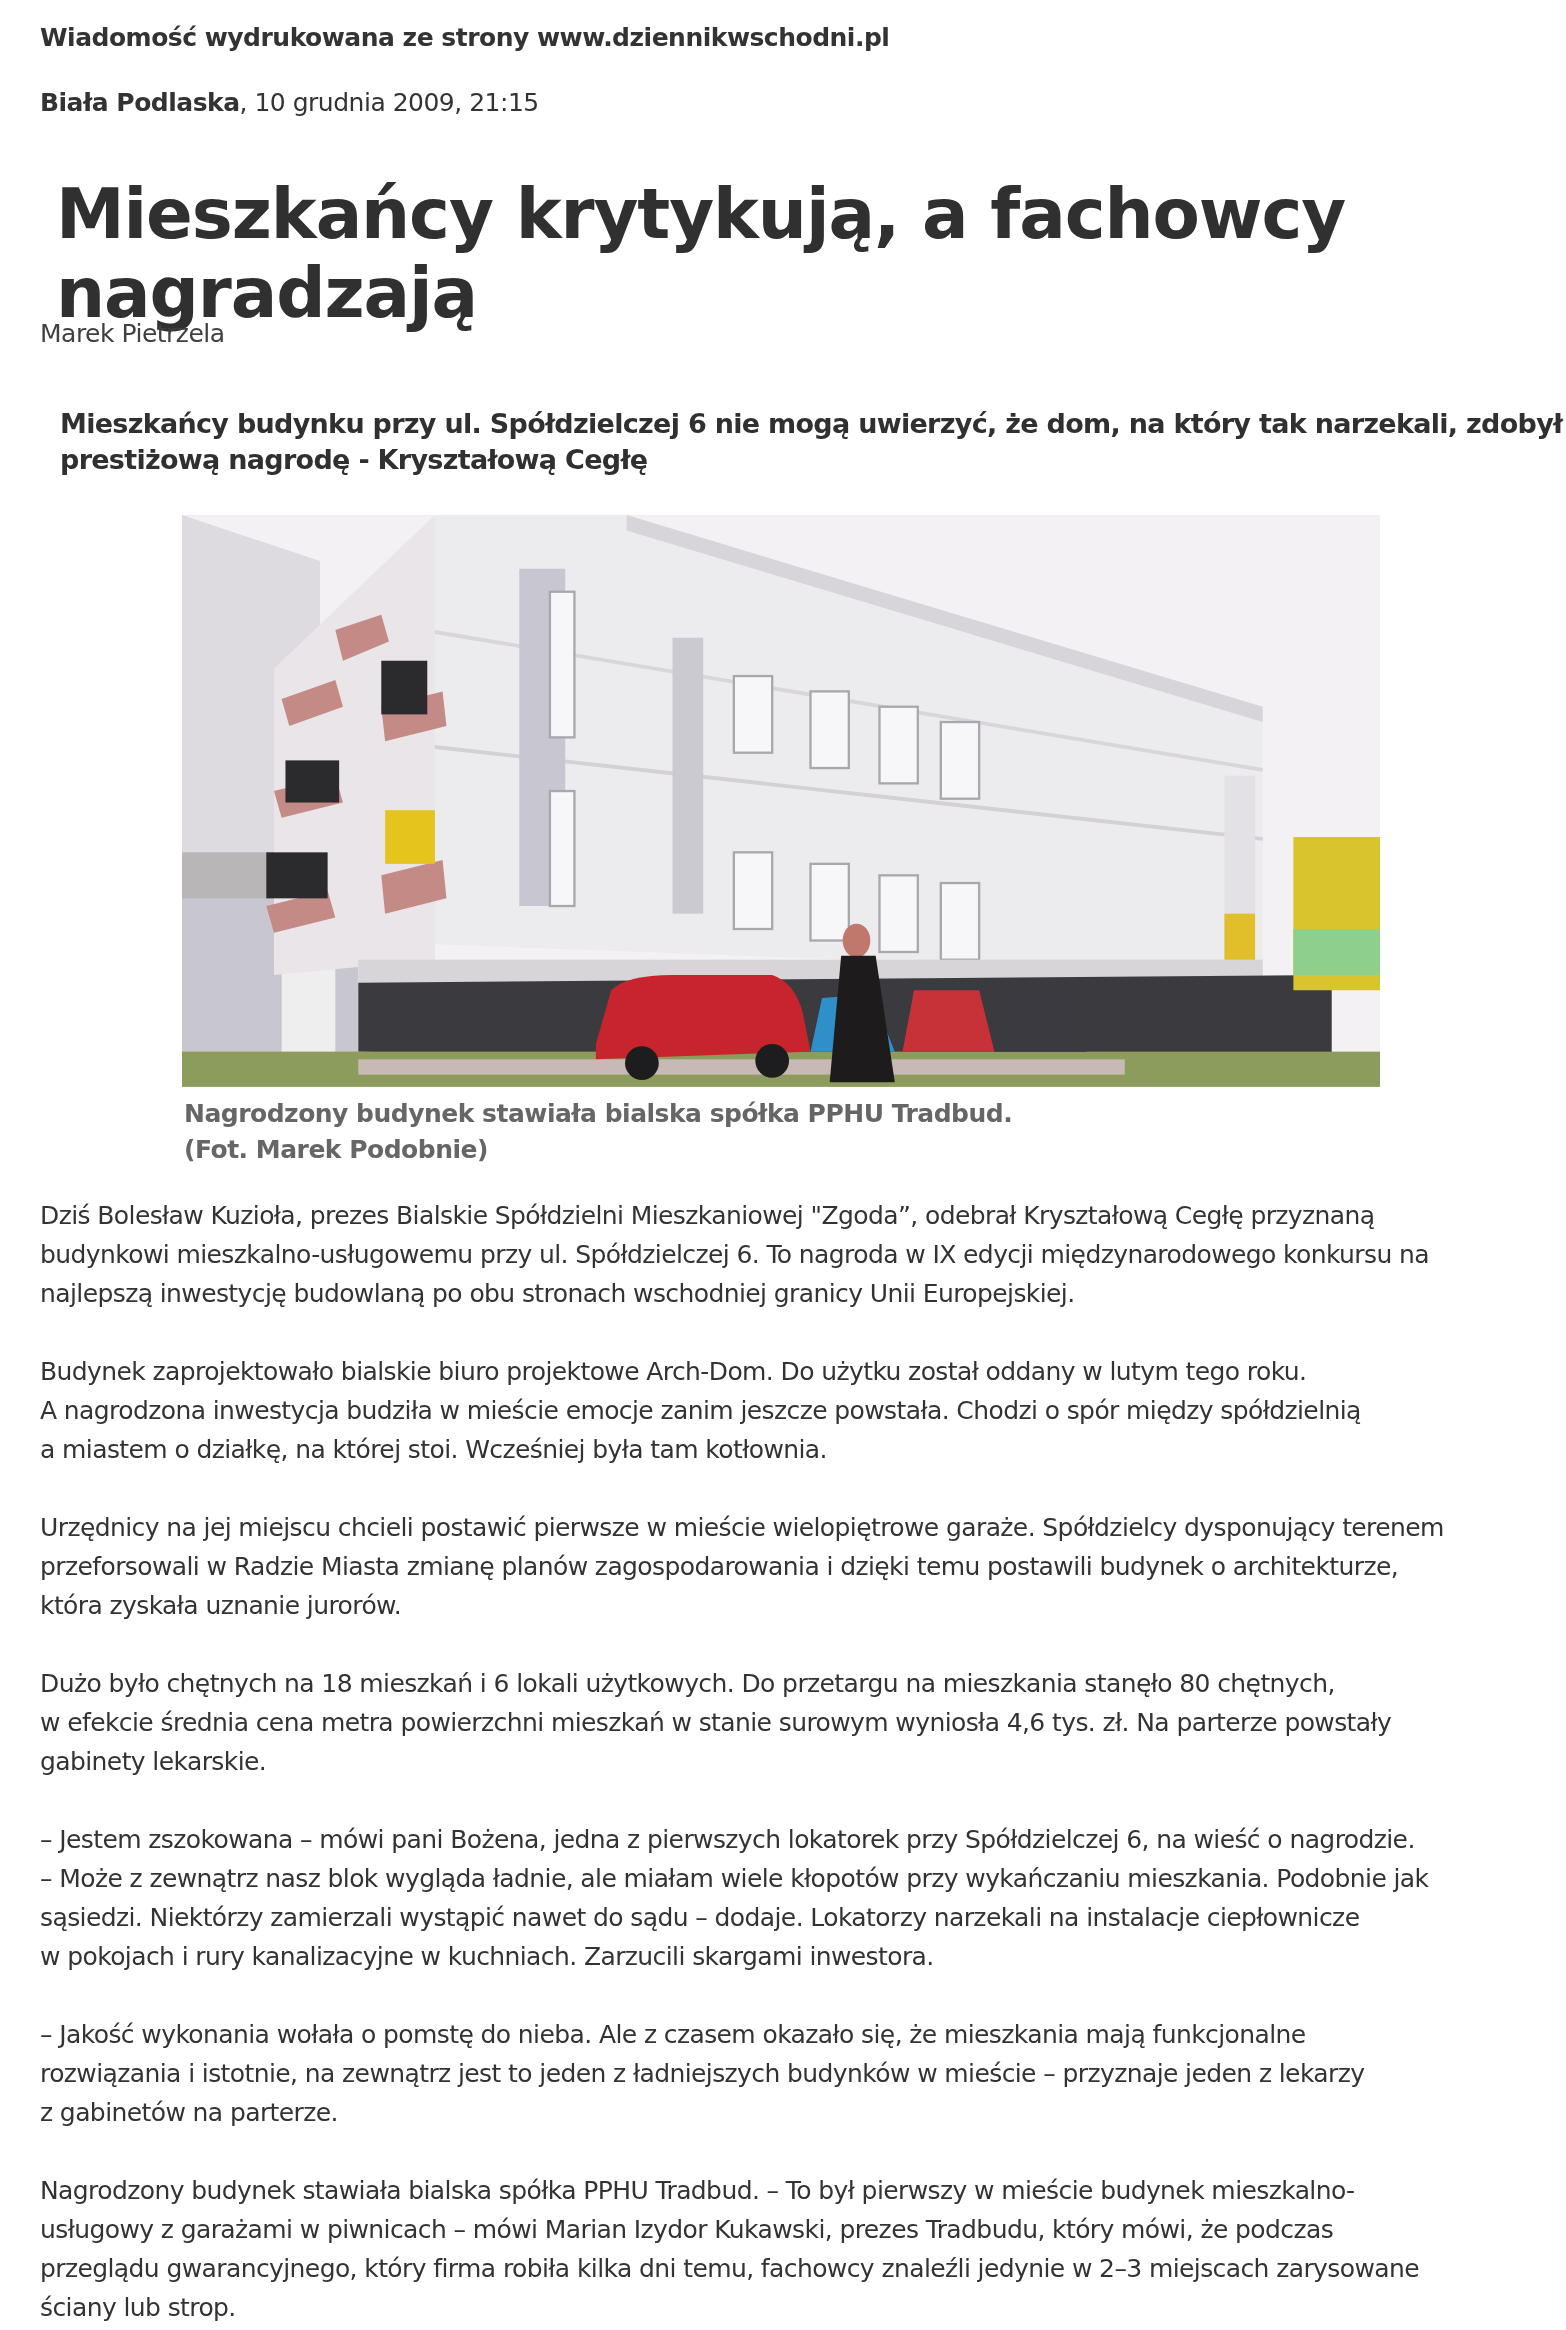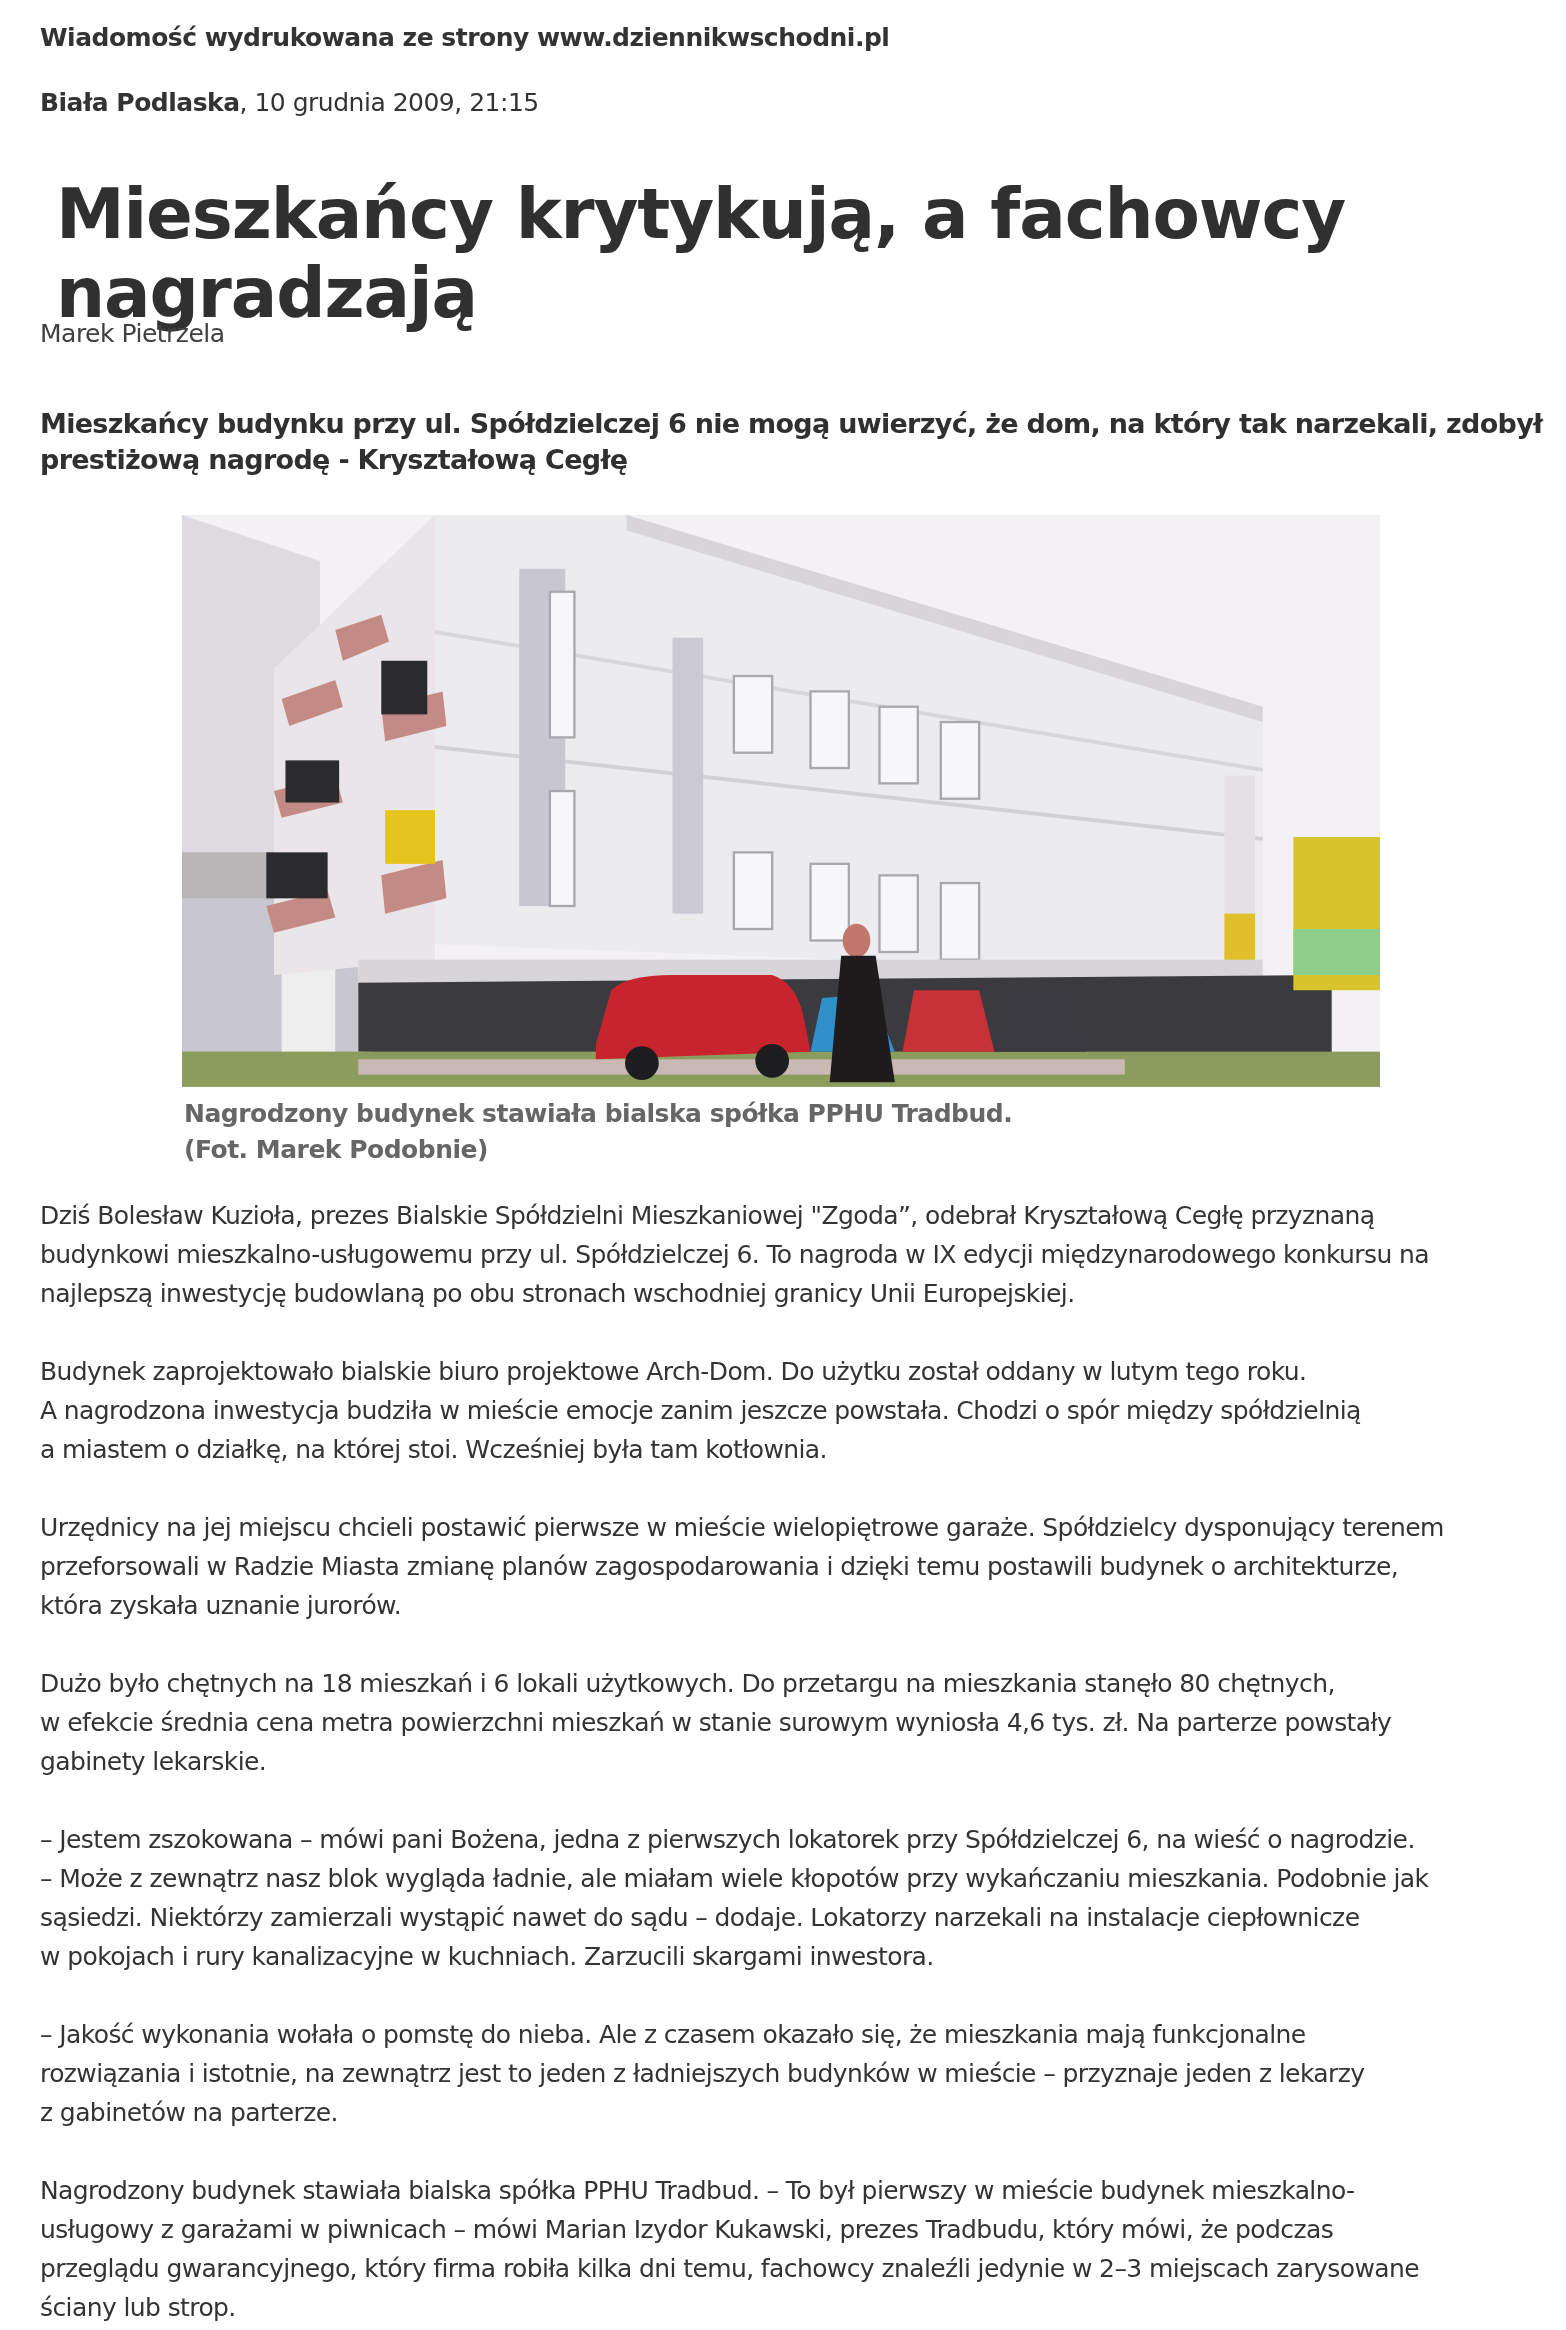--- a/index.html
+++ b/index.html
@@ -43,21 +43,21 @@
     line-height: 35px;
   }
   .lead {
     top: 406px;
     font-size: 27px;
     font-weight: bold;
     letter-spacing: -0.7px;
     line-height: 36px;
     color: #303030;
   }
-  .lead .ll { display: block; }
+  .lead .ll { display: block; margin-left: 20px; }
   .photo {
     position: absolute;
     left: 182px;
     top: 515px;
     width: 1198px;
     height: 572px;
     overflow: hidden;
     background: #e6e3e6;
   }
   .caption {

